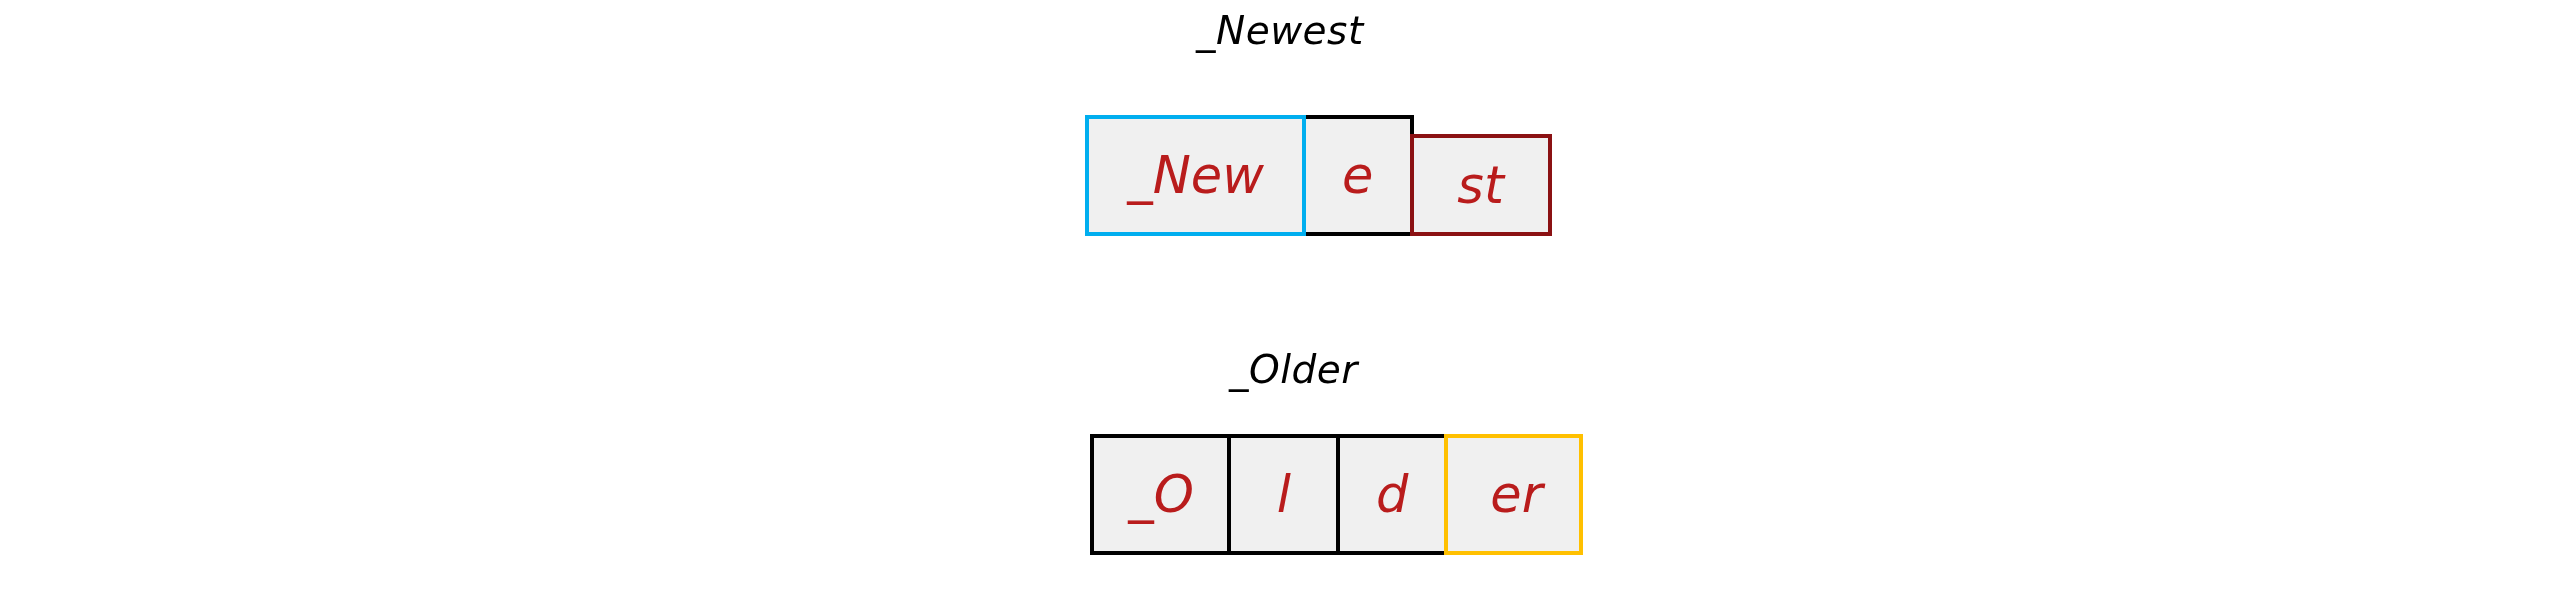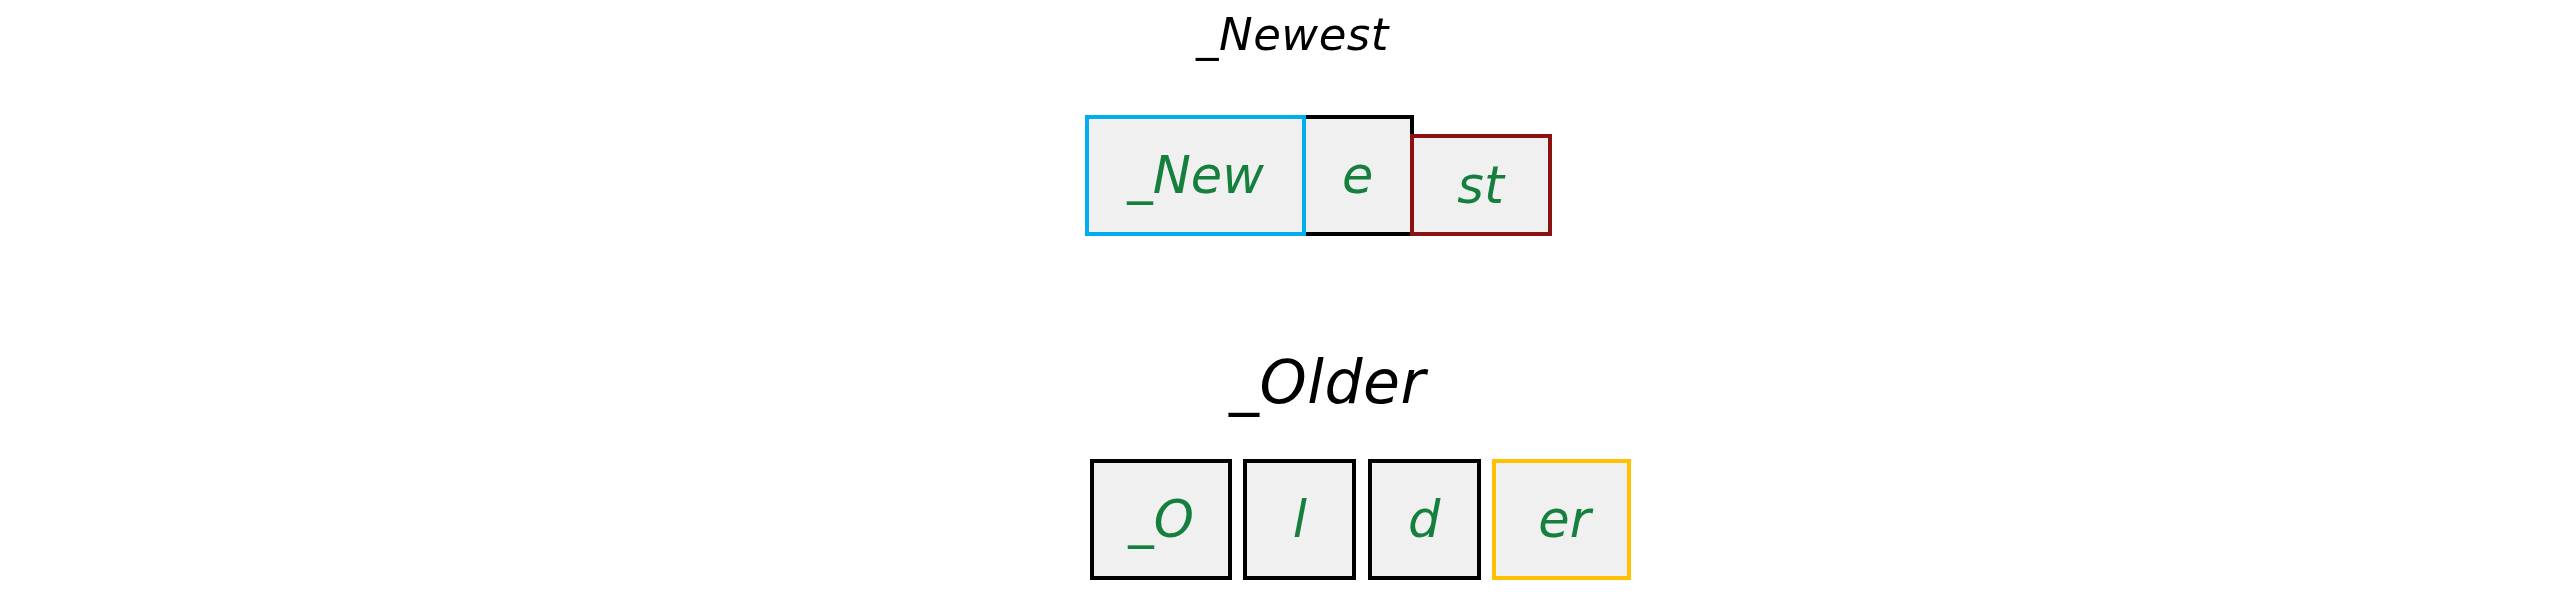--- a/index.html
+++ b/index.html
@@ -43,51 +43,50 @@
 
   .token-cell {
     position: relative;
     background: #f0f0f0;
     box-sizing: border-box;
     display: flex;
     align-items: center;
     justify-content: center;
     font-style: italic;
     font-weight: 400;
-    color: #15803d;
+    color: #b91c1c;
     white-space: nowrap;
     font-family: "DejaVu Sans", sans-serif;
   }
 
   
   #group-newest { left: 0; top: 0; width: 2576px; height: 283px; }
   #group-newest .word-label {
     left: 1196px;
     top: 7.5px;
-    font-size: 45px;
+    font-size: 39px;
   }
   #group-newest .token-row {
     left: 1085px;
     top: 115px;
     height: 121px;
   }
   #group-newest .token-cell { font-size: 51px; }
 
   
   #group-older { left: 0; top: 0; width: 2576px; height: 605px; }
   #group-older .word-label {
     left: 1229px;
     top: 347px;
-    font-size: 60px;
+    font-size: 39px;
   }
   #group-older .token-row {
     left: 1090px;
-    top: 459px;
+    top: 434px;
     height: 121px;
-    gap: 16px;
   }
   #group-older .token-cell { font-size: 51px; }
 
   
   #row-newest .token-cell:nth-child(1) { width: 221px; }
   #row-newest .token-cell:nth-child(2) { width: 113px; }
   #row-newest .token-cell:nth-child(3) { width: 142px; margin-top: 19px; }
 
   #row-older .token-cell:nth-child(1) { width: 142px; }
   #row-older .token-cell:nth-child(2) { width: 113px; }

